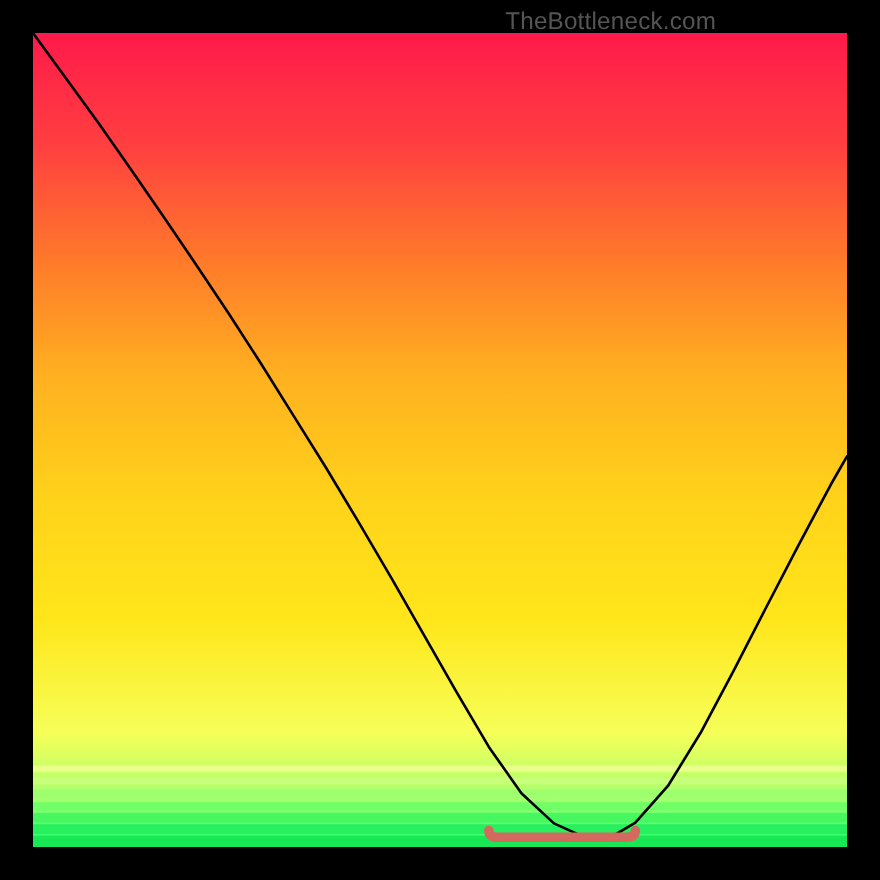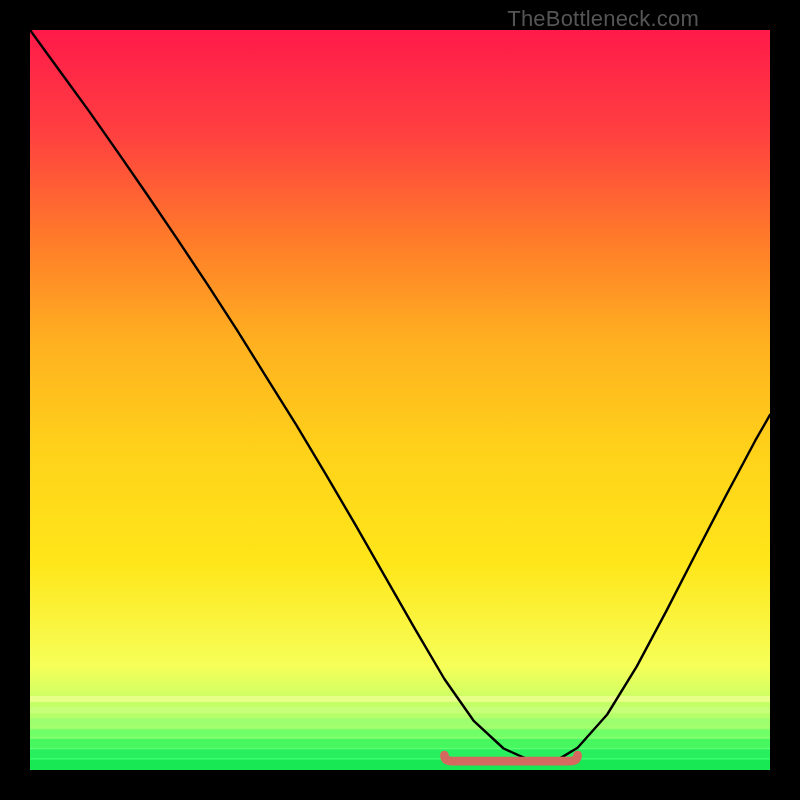--- a/index.html
+++ b/index.html
@@ -11,21 +11,20 @@
     overflow: hidden;
     font-family: Arial, Helvetica, sans-serif;
   }
   .frame {
     position: absolute;
     left: 0;
     top: 0;
     width: 661px;
     height: 800px;
     background: #000;
-    padding-left: 48px;
   }
   .watermark {
     position: absolute;
     top: 6px;
     right: 10px;
     color: #555;
     font-size: 22px;
     font-weight: 500;
     letter-spacing: 0.2px;
     user-select: none;

